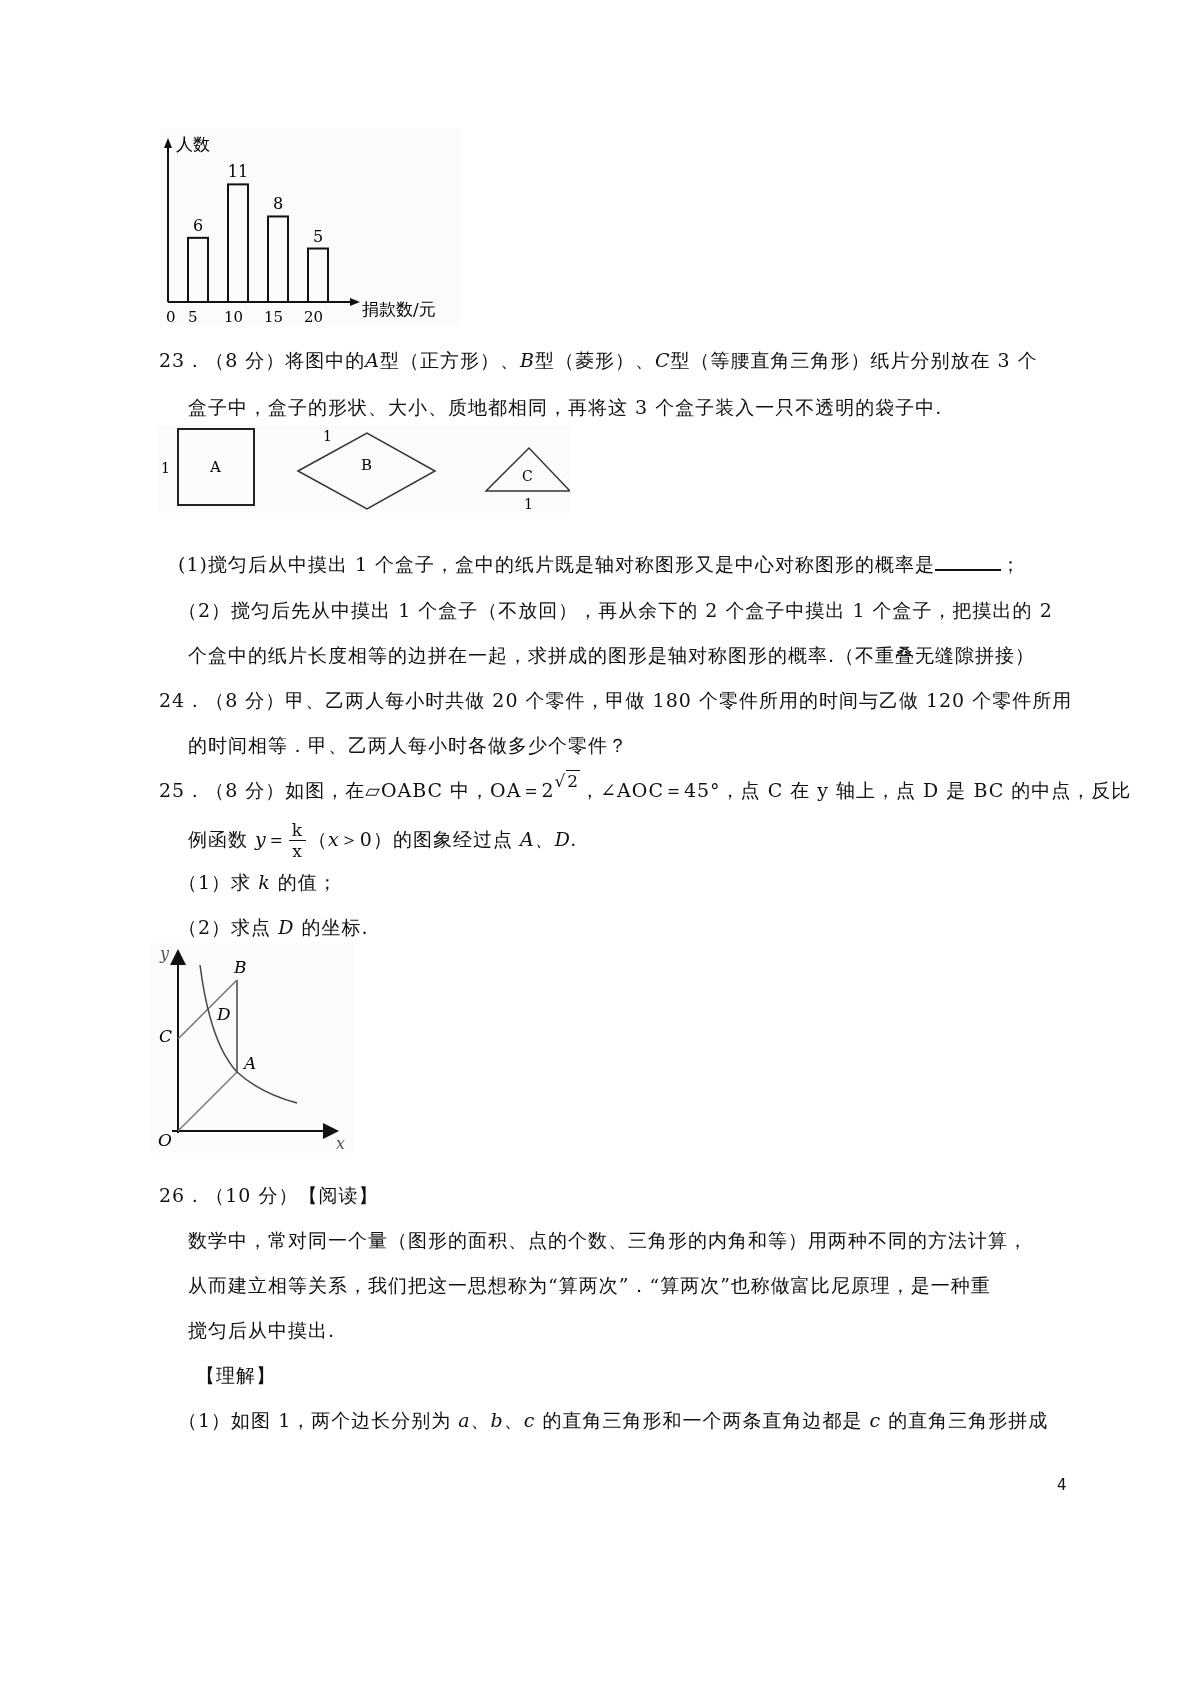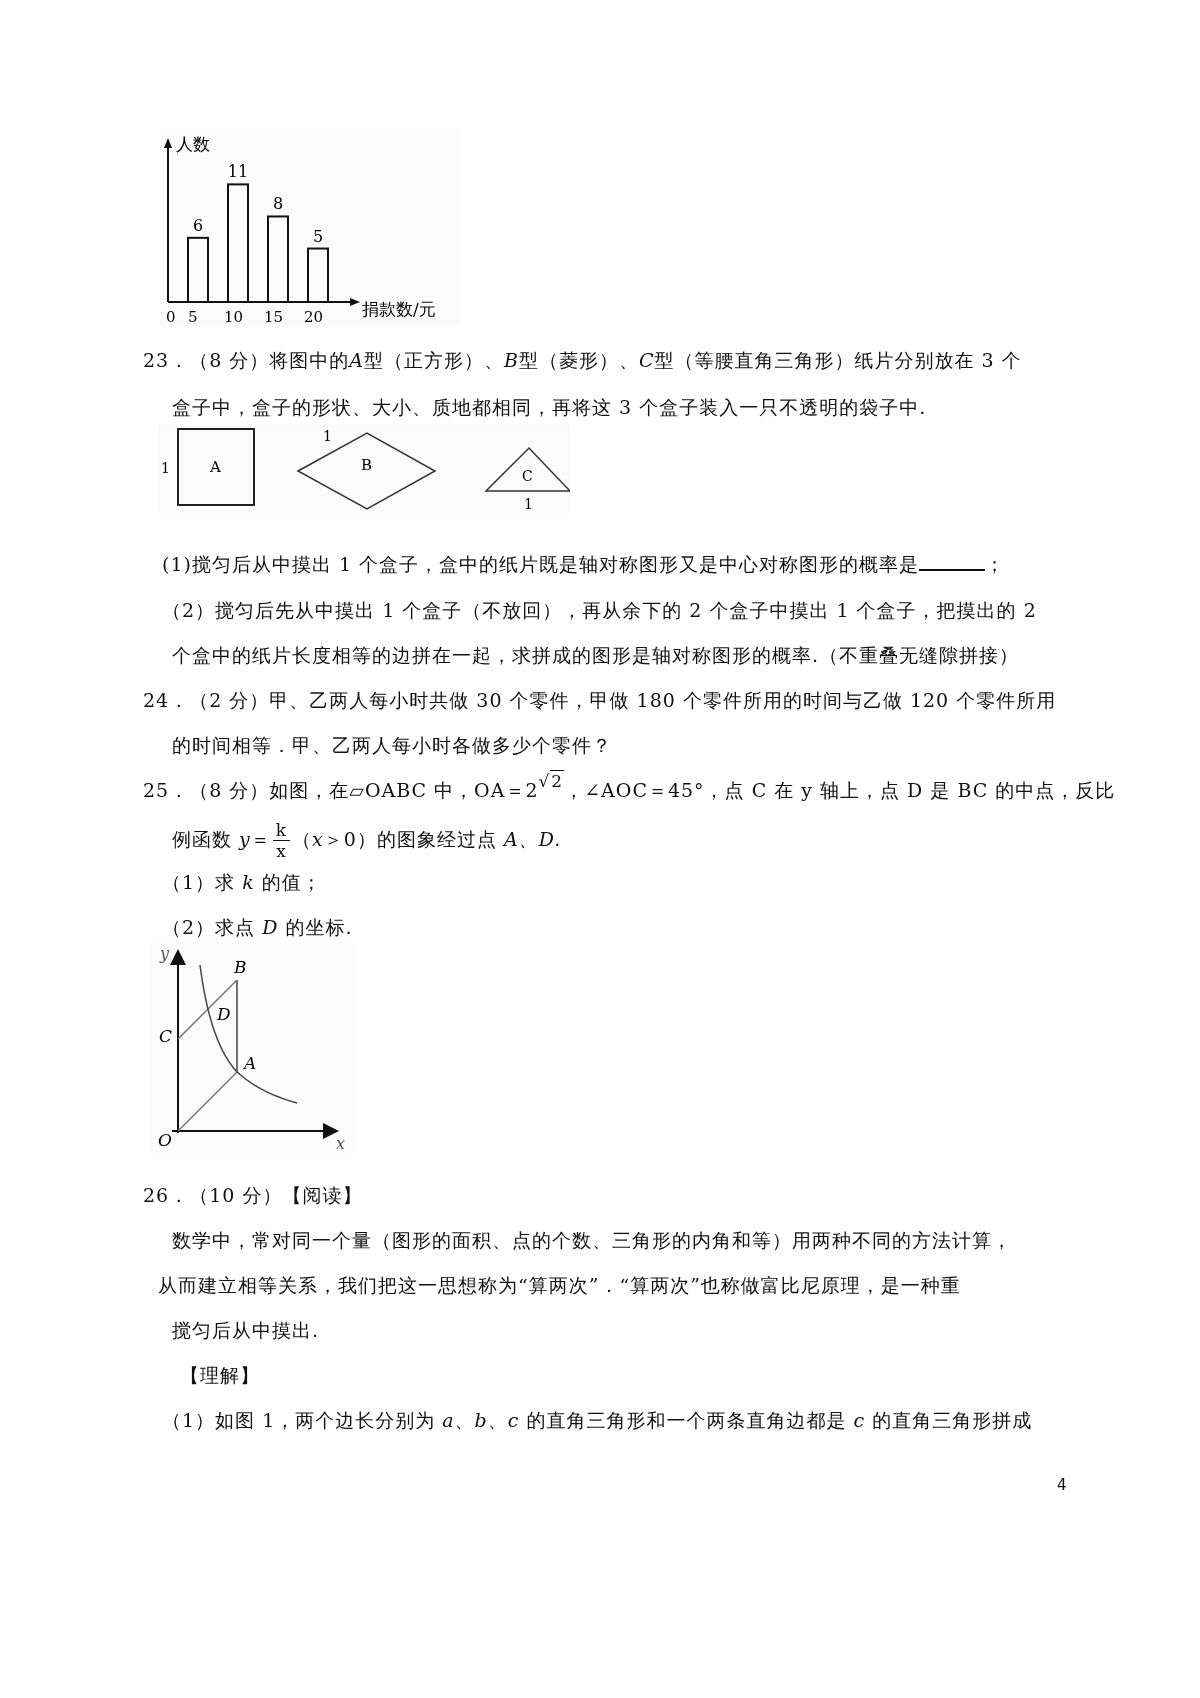--- a/index.html
+++ b/index.html
@@ -1,18 +1,18 @@
 <!DOCTYPE html>
 <html><head>
 <meta charset="utf-8">
 <style>
   html, body { margin: 0; padding: 0; background: #ffffff; }
   body { width: 1200px; height: 1698px; position: relative; overflow: hidden;
          font-family: "DejaVu Serif", "Liberation Serif", serif; color: #111; }
-  .line { position: absolute; font-size: 19px; white-space: nowrap; letter-spacing: 1px; }
+  .line { position: absolute; font-size: 19px; white-space: nowrap; letter-spacing: 1px; margin-left: 16px; }
   .it { font-style: italic; }
   .fig { position: absolute; }
   .dots { background-color: #fbfbfb;
           background-image: radial-gradient(#d9d9d9 0.6px, transparent 0.7px);
           background-size: 4px 4px; }
   .blank { display: inline-block; width: 66px; border-bottom: 2px solid #111; height: 16px; vertical-align: baseline; }
   .sqrt { display: inline-block; position: relative; top: -10px; font-size: 17px; }
   .sqrt .rad { border-top: 1.5px solid #111; padding: 0 1px; }
   .frac { display: inline-block; vertical-align: middle; text-align: center; font-size: 17px; line-height: 20px; margin: 0 2px; }
   .frac .num { display: block; border-bottom: 1.5px solid #111; padding: 0 3px; }
@@ -65,21 +65,21 @@
     <text x="366" y="84" font-size="14">1</text>
   </svg>
 </div>
 
 <div class="line" style="left:162px; top:552px;">
   <span>(1)搅匀后从中摸出 1 个盒子，盒中的纸片既是轴对称图形又是中心对称图形的概率是</span><span class="blank"></span><span>；</span>
 </div>
 <div class="line" style="left:162px; top:598px;">（2）搅匀后先从中摸出 1 个盒子（不放回），再从余下的 2 个盒子中摸出 1 个盒子，把摸出的 2</div>
 <div class="line" style="left:172px; top:643px;text-align:right;">个盒中的纸片长度相等的边拼在一起，求拼成的图形是轴对称图形的概率.（不重叠无缝隙拼接）</div>
 
-<div class="line" style="left:143px; top:688px;">24．（2 分）甲、乙两人每小时共做 30 个零件，甲做 180 个零件所用的时间与乙做 120 个零件所用</div>
+<div class="line" style="left:143px; top:688px;">24．（8 分）甲、乙两人每小时共做 20 个零件，甲做 180 个零件所用的时间与乙做 120 个零件所用</div>
 <div class="line" style="left:172px; top:733px;">的时间相等．甲、乙两人每小时各做多少个零件？</div>
 
 <div class="line" style="left:143px; top:778px;">
   <span>25．（8 分）如图，在▱OABC 中，OA＝2</span><span class="sqrt">√<span class="rad">2</span></span><span>，∠AOC＝45°，点 C 在 y 轴上，点 D 是 BC 的中点，反比</span>
 </div>
 <div class="line" style="left:172px; top:820px;">
   <span>例函数 </span><span class="it">y</span><span>＝</span><span class="frac"><span class="num">k</span><span class="den">x</span></span><span>（</span><span class="it">x</span><span>＞0）的图象经过点 </span><span class="it">A、D.</span>
 </div>
 <div class="line" style="left:162px; top:870px;">
   <span>（1）求 </span><span class="it">k</span><span> 的值；</span>
@@ -106,20 +106,20 @@
     <text x="67" y="77" font-size="17" font-style="italic">D</text>
     <text x="9" y="99" font-size="17" font-style="italic">C</text>
     <text x="94" y="126" font-size="17" font-style="italic">A</text>
     <text x="8" y="203" font-size="17" font-style="italic">O</text>
     <text x="186" y="206" font-size="16" font-style="italic" fill="#555">x</text>
   </svg>
 </div>
 
 <div class="line" style="left:143px; top:1183px;">26．（10 分）【阅读】</div>
 <div class="line" style="left:172px; top:1228px;">数学中，常对同一个量（图形的面积、点的个数、三角形的内角和等）用两种不同的方法计算，</div>
-<div class="line" style="left:158px; top:1273px;">从而建立相等关系，我们把这一思想称为“算两次”．“算两次”也称做富比尼原理，是一种重</div>
+<div class="line" style="left:172px; top:1273px;">从而建立相等关系，我们把这一思想称为“算两次”．“算两次”也称做富比尼原理，是一种重</div>
 <div class="line" style="left:172px; top:1318px;">搅匀后从中摸出.</div>
 <div class="line" style="left:180px; top:1363px;">【理解】</div>
 <div class="line" style="left:162px; top:1408px;">
   <span>（1）如图 1，两个边长分别为 </span><span class="it">a</span><span>、</span><span class="it">b</span><span>、</span><span class="it">c</span><span> 的直角三角形和一个两条直角边都是 </span><span class="it">c</span><span> 的直角三角形拼成</span>
 </div>
 
 <div class="pagenum" style="left:1057px; top:1476px;">4</div>
 
 </body></html>

